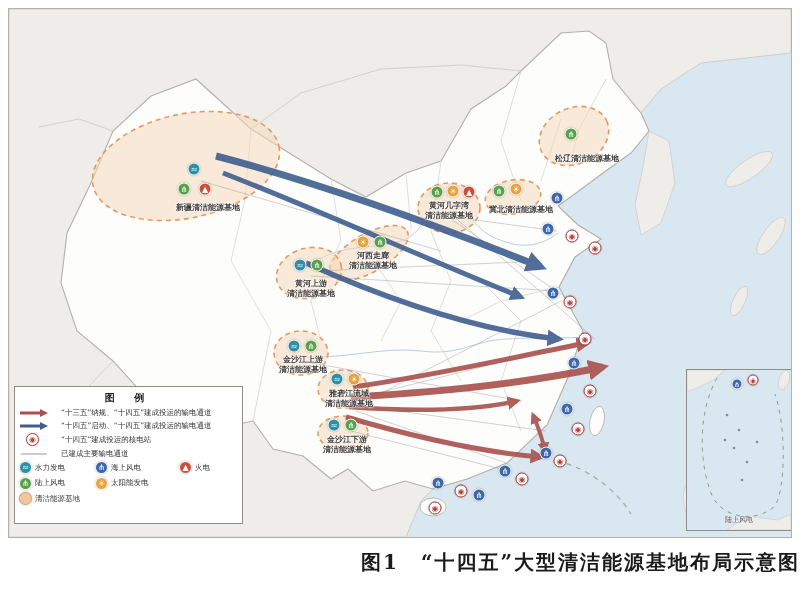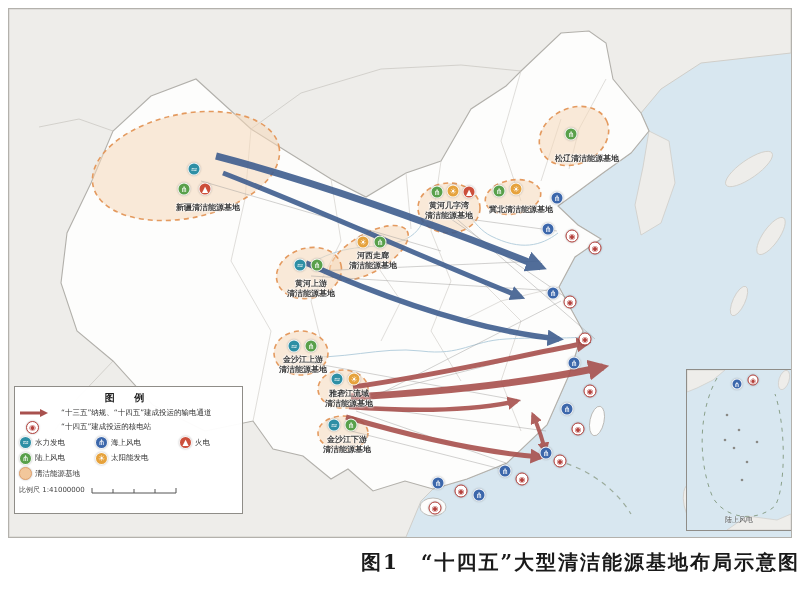--- a/index.html
+++ b/index.html
@@ -253,23 +253,40 @@
       <span class="lsymwrap">
           <svg class="lsym" width="30" height="10">
             <line x1="1" y1="5" x2="21" y2="5" stroke="#a8514e" stroke-width="3"></line>
             <path d="M21,1 L29,5 L21,9 Z" fill="#a8514e"></path>
           </svg>
         </span>
       <span class="ltext">“十三五”纳规、“十四五”建成投运的输电通道</span>
     </div>
     <div class="lrow">
       <span class="lsymwrap">
+          <svg class="lsym" width="30" height="10">
+            <line x1="1" y1="5" x2="21" y2="5" stroke="#3f5e8f" stroke-width="3"></line>
+            <path d="M21,1 L29,5 L21,9 Z" fill="#3f5e8f"></path>
+          </svg>
+        </span>
+      <span class="ltext">“十四五”启动、“十四五”建成投运的输电通道</span>
+    </div>
+    <div class="lrow">
+      <span class="lsymwrap">
           <span class="mi inline" style="background: rgb(255, 255, 255); color: rgb(181, 65, 60); border: 1.5px solid rgb(181, 65, 60);">◉</span>
         </span>
       <span class="ltext">“十四五”建成投运的核电站</span>
+    </div>
+    <div class="lrow">
+      <span class="lsymwrap">
+          <svg class="lsym" width="30" height="10">
+            <line x1="2" y1="5" x2="28" y2="5" stroke="#9b9997" stroke-width="1"></line>
+          </svg>
+        </span>
+      <span class="ltext">已建成主要输电通道</span>
     </div>
     <div class="lrow cols">
       <span class="litem c1">
           <span class="mi inline" style="background: rgb(46, 143, 165); color: rgb(255, 255, 255);">≈</span>
           <span>水力发电</span>
         </span>
       <span class="litem c2">
           <span class="mi inline" style="background: rgb(60, 103, 171); color: rgb(255, 255, 255);">⋔</span>
           <span>海上风电</span>
         </span>
@@ -286,31 +303,20 @@
       <span class="litem c2">
           <span class="mi inline" style="background: rgb(230, 162, 60); color: rgb(255, 255, 255);">☀</span>
           <span>太阳能发电</span>
         </span>
     </div>
     <div class="lrow cols">
       <span class="litem c1">
           <span class="mi inline" style="background: rgb(242, 199, 155); color: rgb(255, 255, 255); border: 1.5px solid rgb(226, 163, 111);"></span>
           <span>清洁能源基地</span>
         </span>
-    </div>
-    <div class="lrow scale">
-      <span>比例尺 1:41000000</span>
-      <svg width="86" height="9">
-        <line x1="1" y1="7" x2="85" y2="7" stroke="#555" stroke-width="1"></line>
-        <line x1="1" y1="2" x2="1" y2="7" stroke="#555" stroke-width="1"></line>
-        <line x1="22" y1="3" x2="22" y2="7" stroke="#555" stroke-width="1"></line>
-        <line x1="43" y1="3" x2="43" y2="7" stroke="#555" stroke-width="1"></line>
-        <line x1="64" y1="3" x2="64" y2="7" stroke="#555" stroke-width="1"></line>
-        <line x1="85" y1="2" x2="85" y2="7" stroke="#555" stroke-width="1"></line>
-      </svg>
     </div>
   </div>
 
   <div class="inset">
     <svg width="104" height="160" viewBox="0 0 104 160">
       <rect x="0" y="0" width="104" height="160" fill="#d8e7f0"></rect>
       <path d="M0,0 L38,0 L26,10 L10,18 L0,22 Z" fill="#eeedea" stroke="#cfcdc8" stroke-width="0.7"></path>
       <ellipse cx="97" cy="10" rx="5" ry="10" transform="rotate(18 97 10)" fill="#eeedea" stroke="#cfcdc8" stroke-width="0.7"></ellipse>
       <path d="M40,160 L60,146 L90,150 L104,144 L104,160 Z" fill="#eeedea" stroke="#cfcdc8" stroke-width="0.7"></path>
       <path d="M30,8 C12,40 10,90 26,128 C40,150 70,152 88,136 C98,120 100,60 88,24" fill="none" stroke="#8aa08a" stroke-width="1" stroke-dasharray="4,5"></path>

